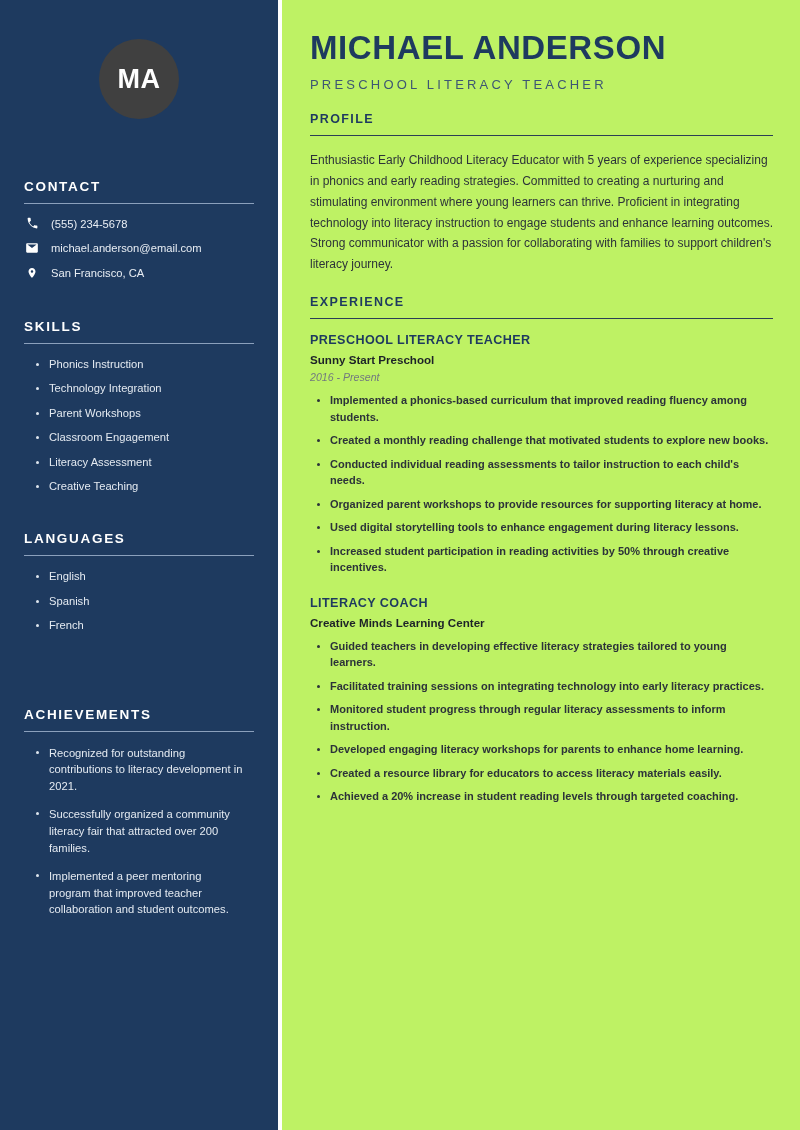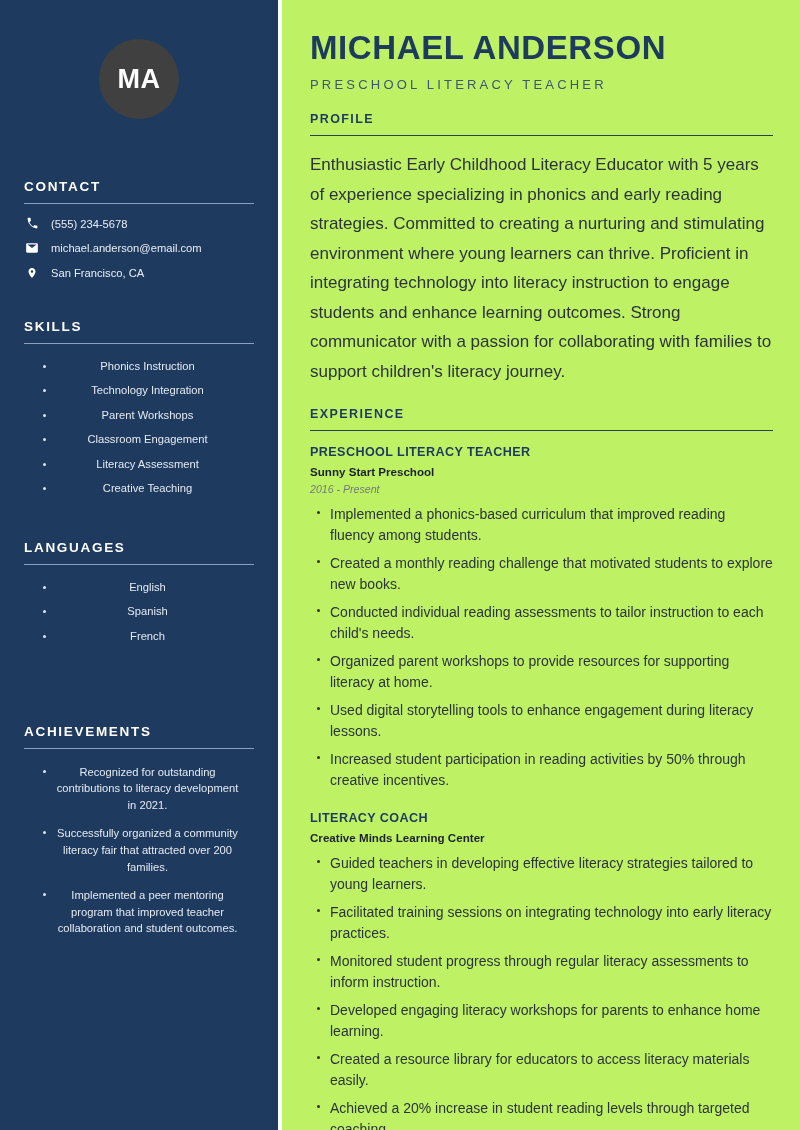--- a/index.html
+++ b/index.html
@@ -90,24 +90,23 @@
     width: 16px;
     flex: 0 0 16px;
     margin-right: 11px;
     display: flex;
     align-items: center;
     justify-content: center;
   }
   .contact-icon svg { display: block; }
 
   .bullet-list {
-    margin: 15px;
+    margin: 8px;
     padding: 0;
     list-style: none;
-    text-align: center;
   }
   .bullet-list li {
     position: relative;
     padding-left: 17px;
     font-size: 11.2px;
     line-height: 1.42;
     color: #e4eaf1;
     margin-bottom: 8.5px;
   }
   .bullet-list li::before {
@@ -171,21 +170,21 @@
     color: #1e3a5f;
     text-transform: uppercase;
   }
   .main-rule {
     height: 1px;
     background: #2b3f55;
     margin-top: 9px;
     margin-bottom: 14px;
   }
   .profile-text {
-    font-size: 17px;
+    font-size: 12px;
     line-height: 1.74;
     color: #2c3339;
     margin: 0;
   }
 
   .job { margin-bottom: 20px; }
   .job-title {
     font-size: 12.6px;
     font-weight: bold;
     color: #1e3a5f;
@@ -205,24 +204,25 @@
     margin-top: 5px;
   }
   .job-bullets {
     margin: 9px 0 0 0;
     padding: 0;
     list-style: none;
   }
   .job-bullets li {
     position: relative;
     padding-left: 20px;
-    font-size: 14px;
+    font-size: 11px;
     line-height: 1.5;
     color: #2c3339;
     margin-bottom: 7px;
+    font-weight: bold;
   }
   .job-bullets li::before {
     content: "";
     position: absolute;
     left: 7px;
     top: 7px;
     width: 3px;
     height: 3px;
     border-radius: 50%;
     background: #2c3339;

